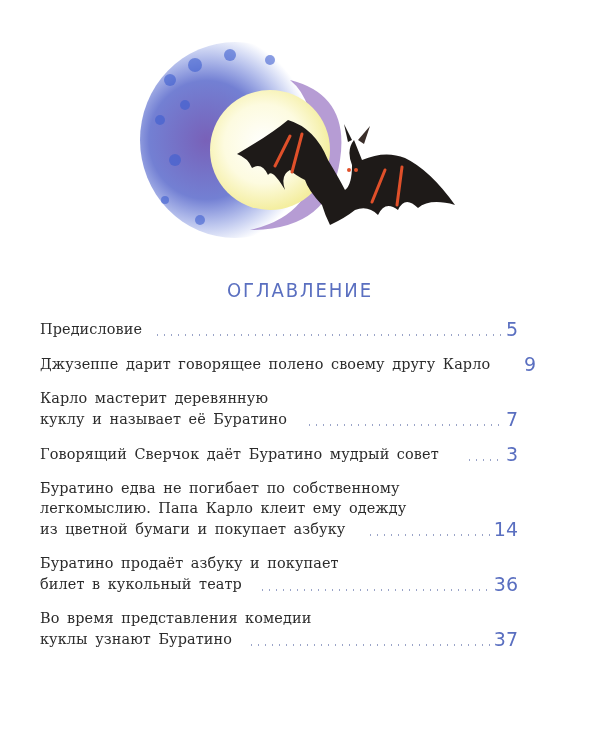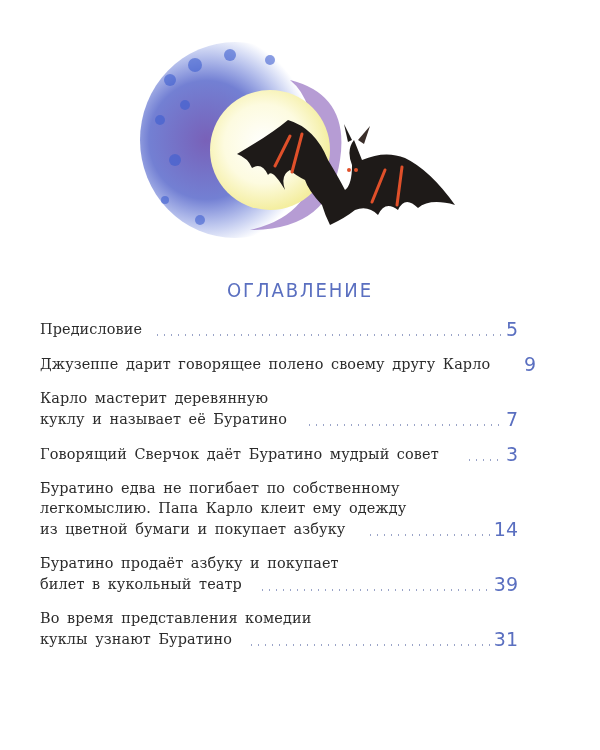--- a/index.html
+++ b/index.html
@@ -133,26 +133,26 @@
       <span class="dots"></span>
       <span class="page">14</span>
     </div>
   </div>
 
   <div class="entry">
     <span class="line">Буратино продаёт азбуку и покупает</span>
     <div class="last-row">
       <span class="line">билет в кукольный театр</span>
       <span class="dots"></span>
-      <span class="page">39</span>
+      <span class="page">36</span>
     </div>
   </div>
 
   <div class="entry">
     <span class="line">Во время представления комедии</span>
     <div class="last-row">
       <span class="line">куклы узнают Буратино</span>
       <span class="dots"></span>
-      <span class="page">31</span>
+      <span class="page">37</span>
     </div>
   </div>
 
 </div>
 
 </body></html>

